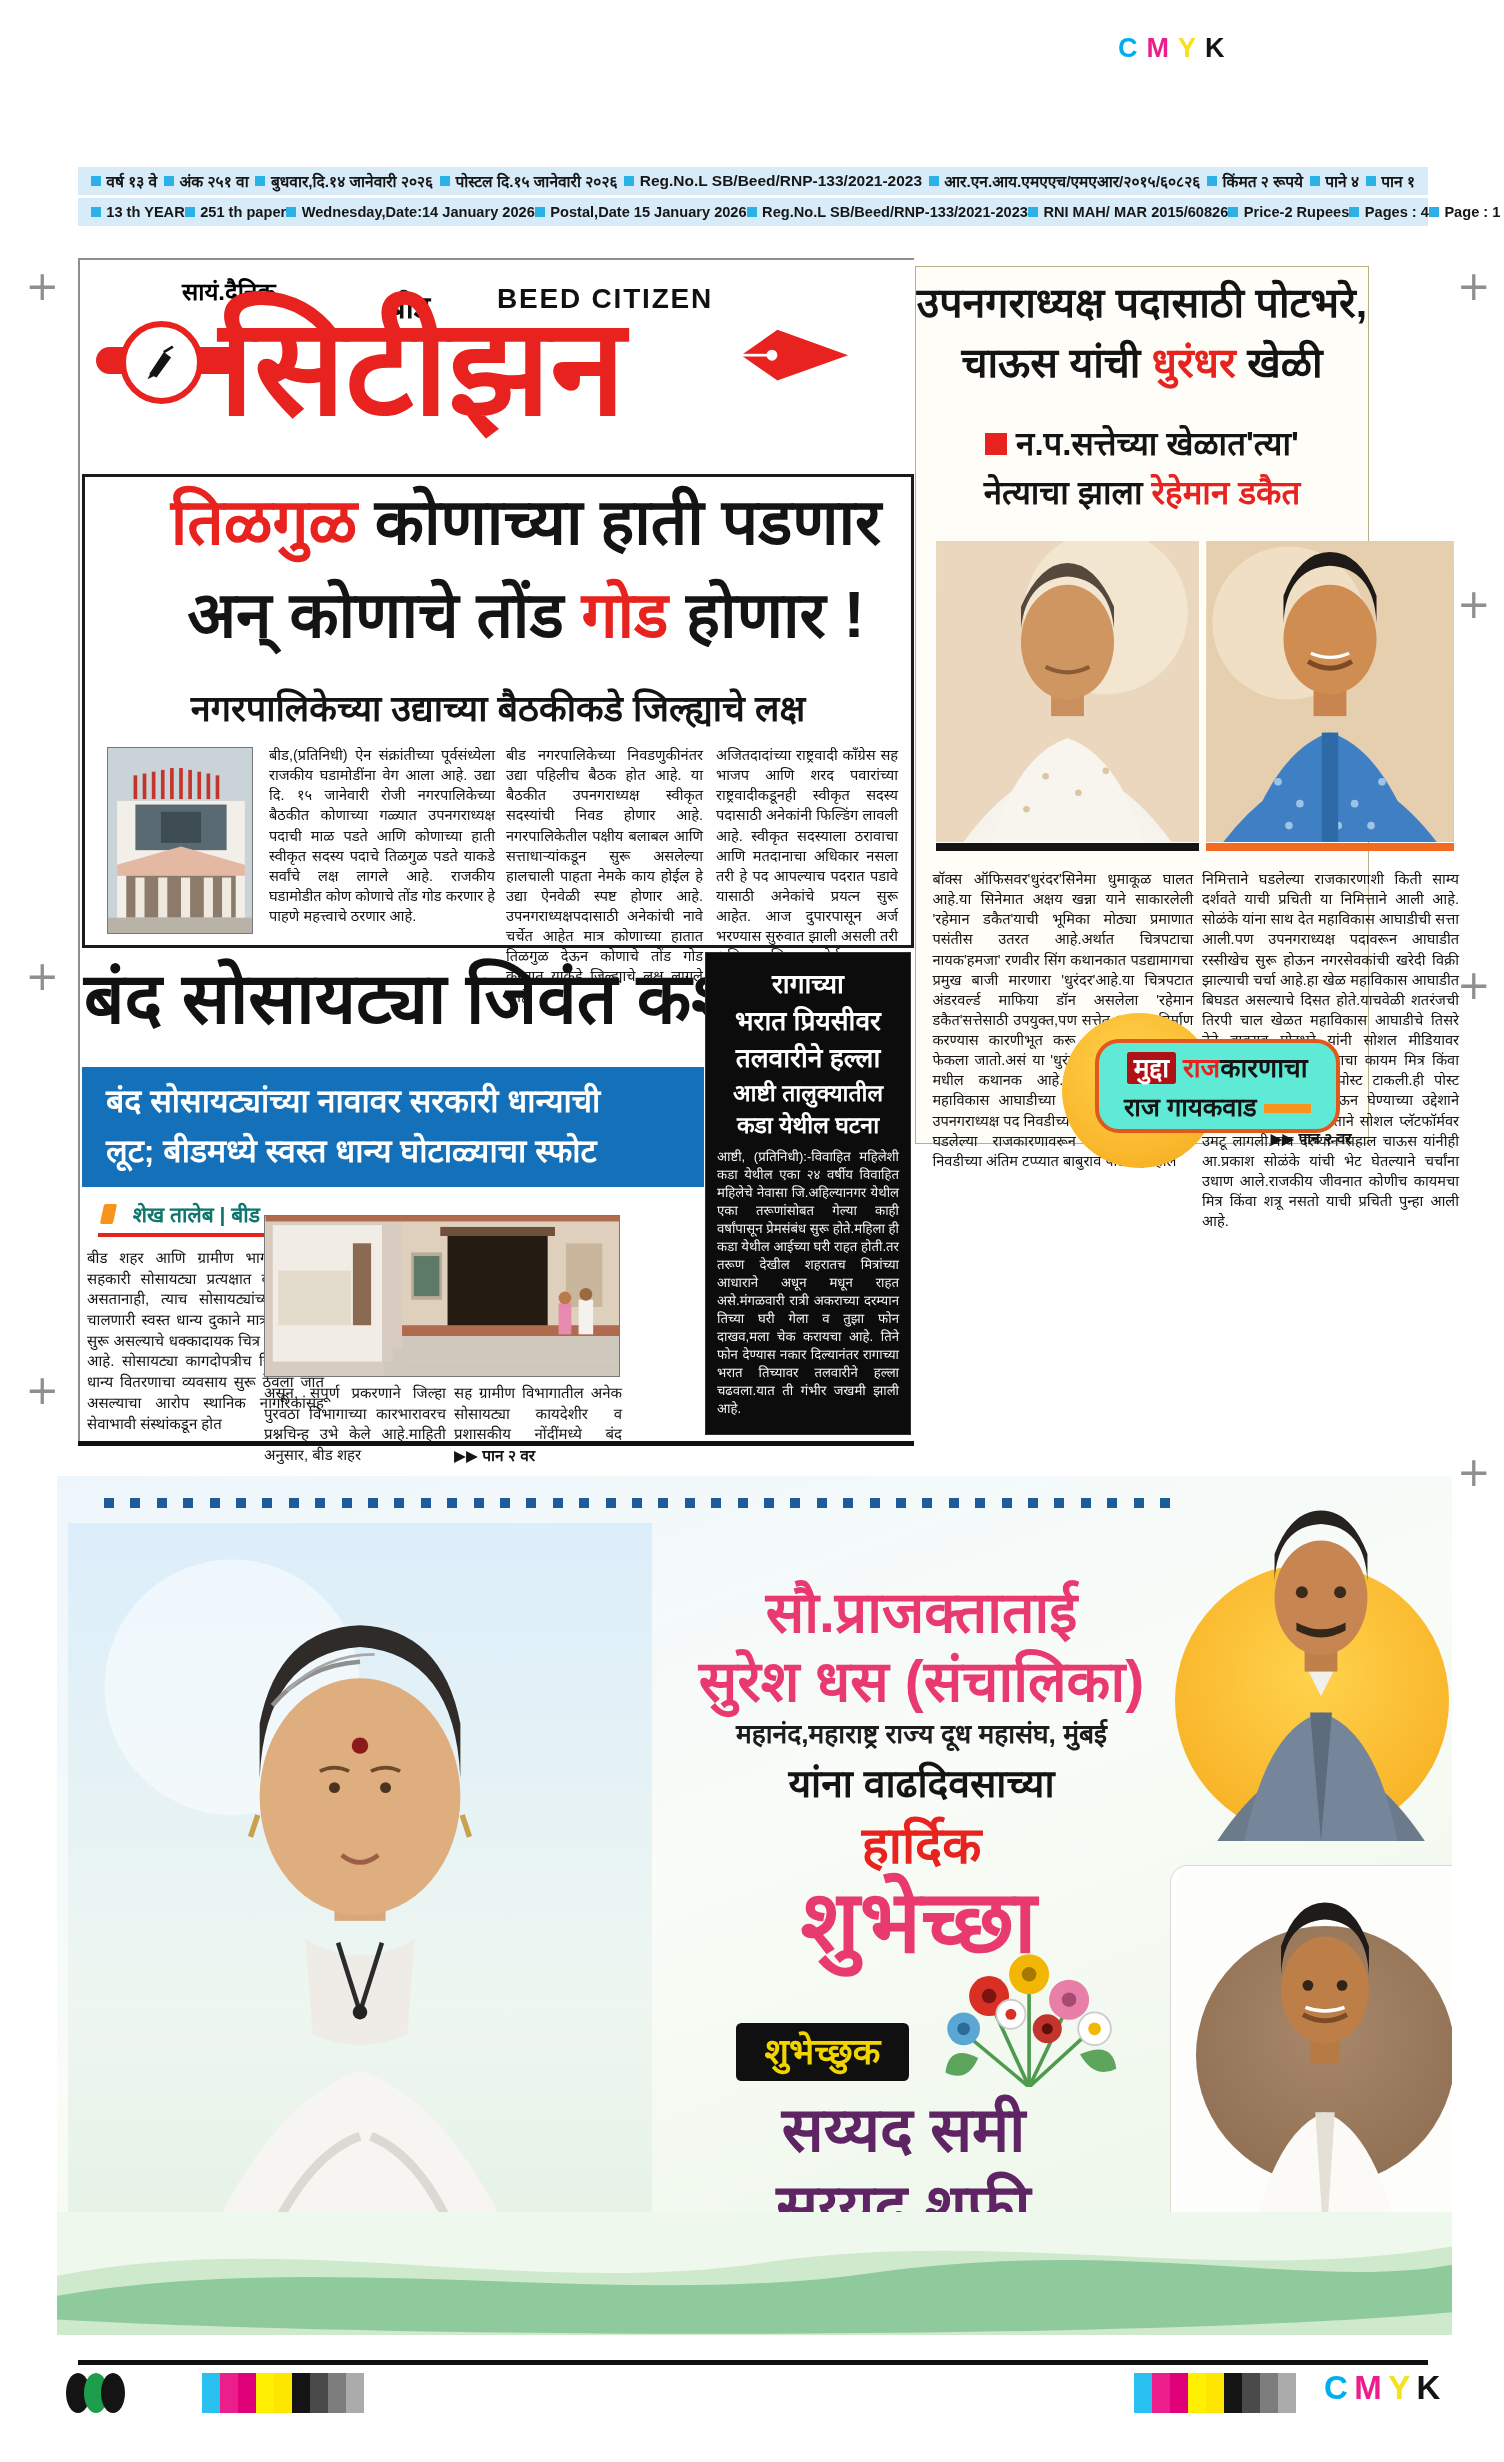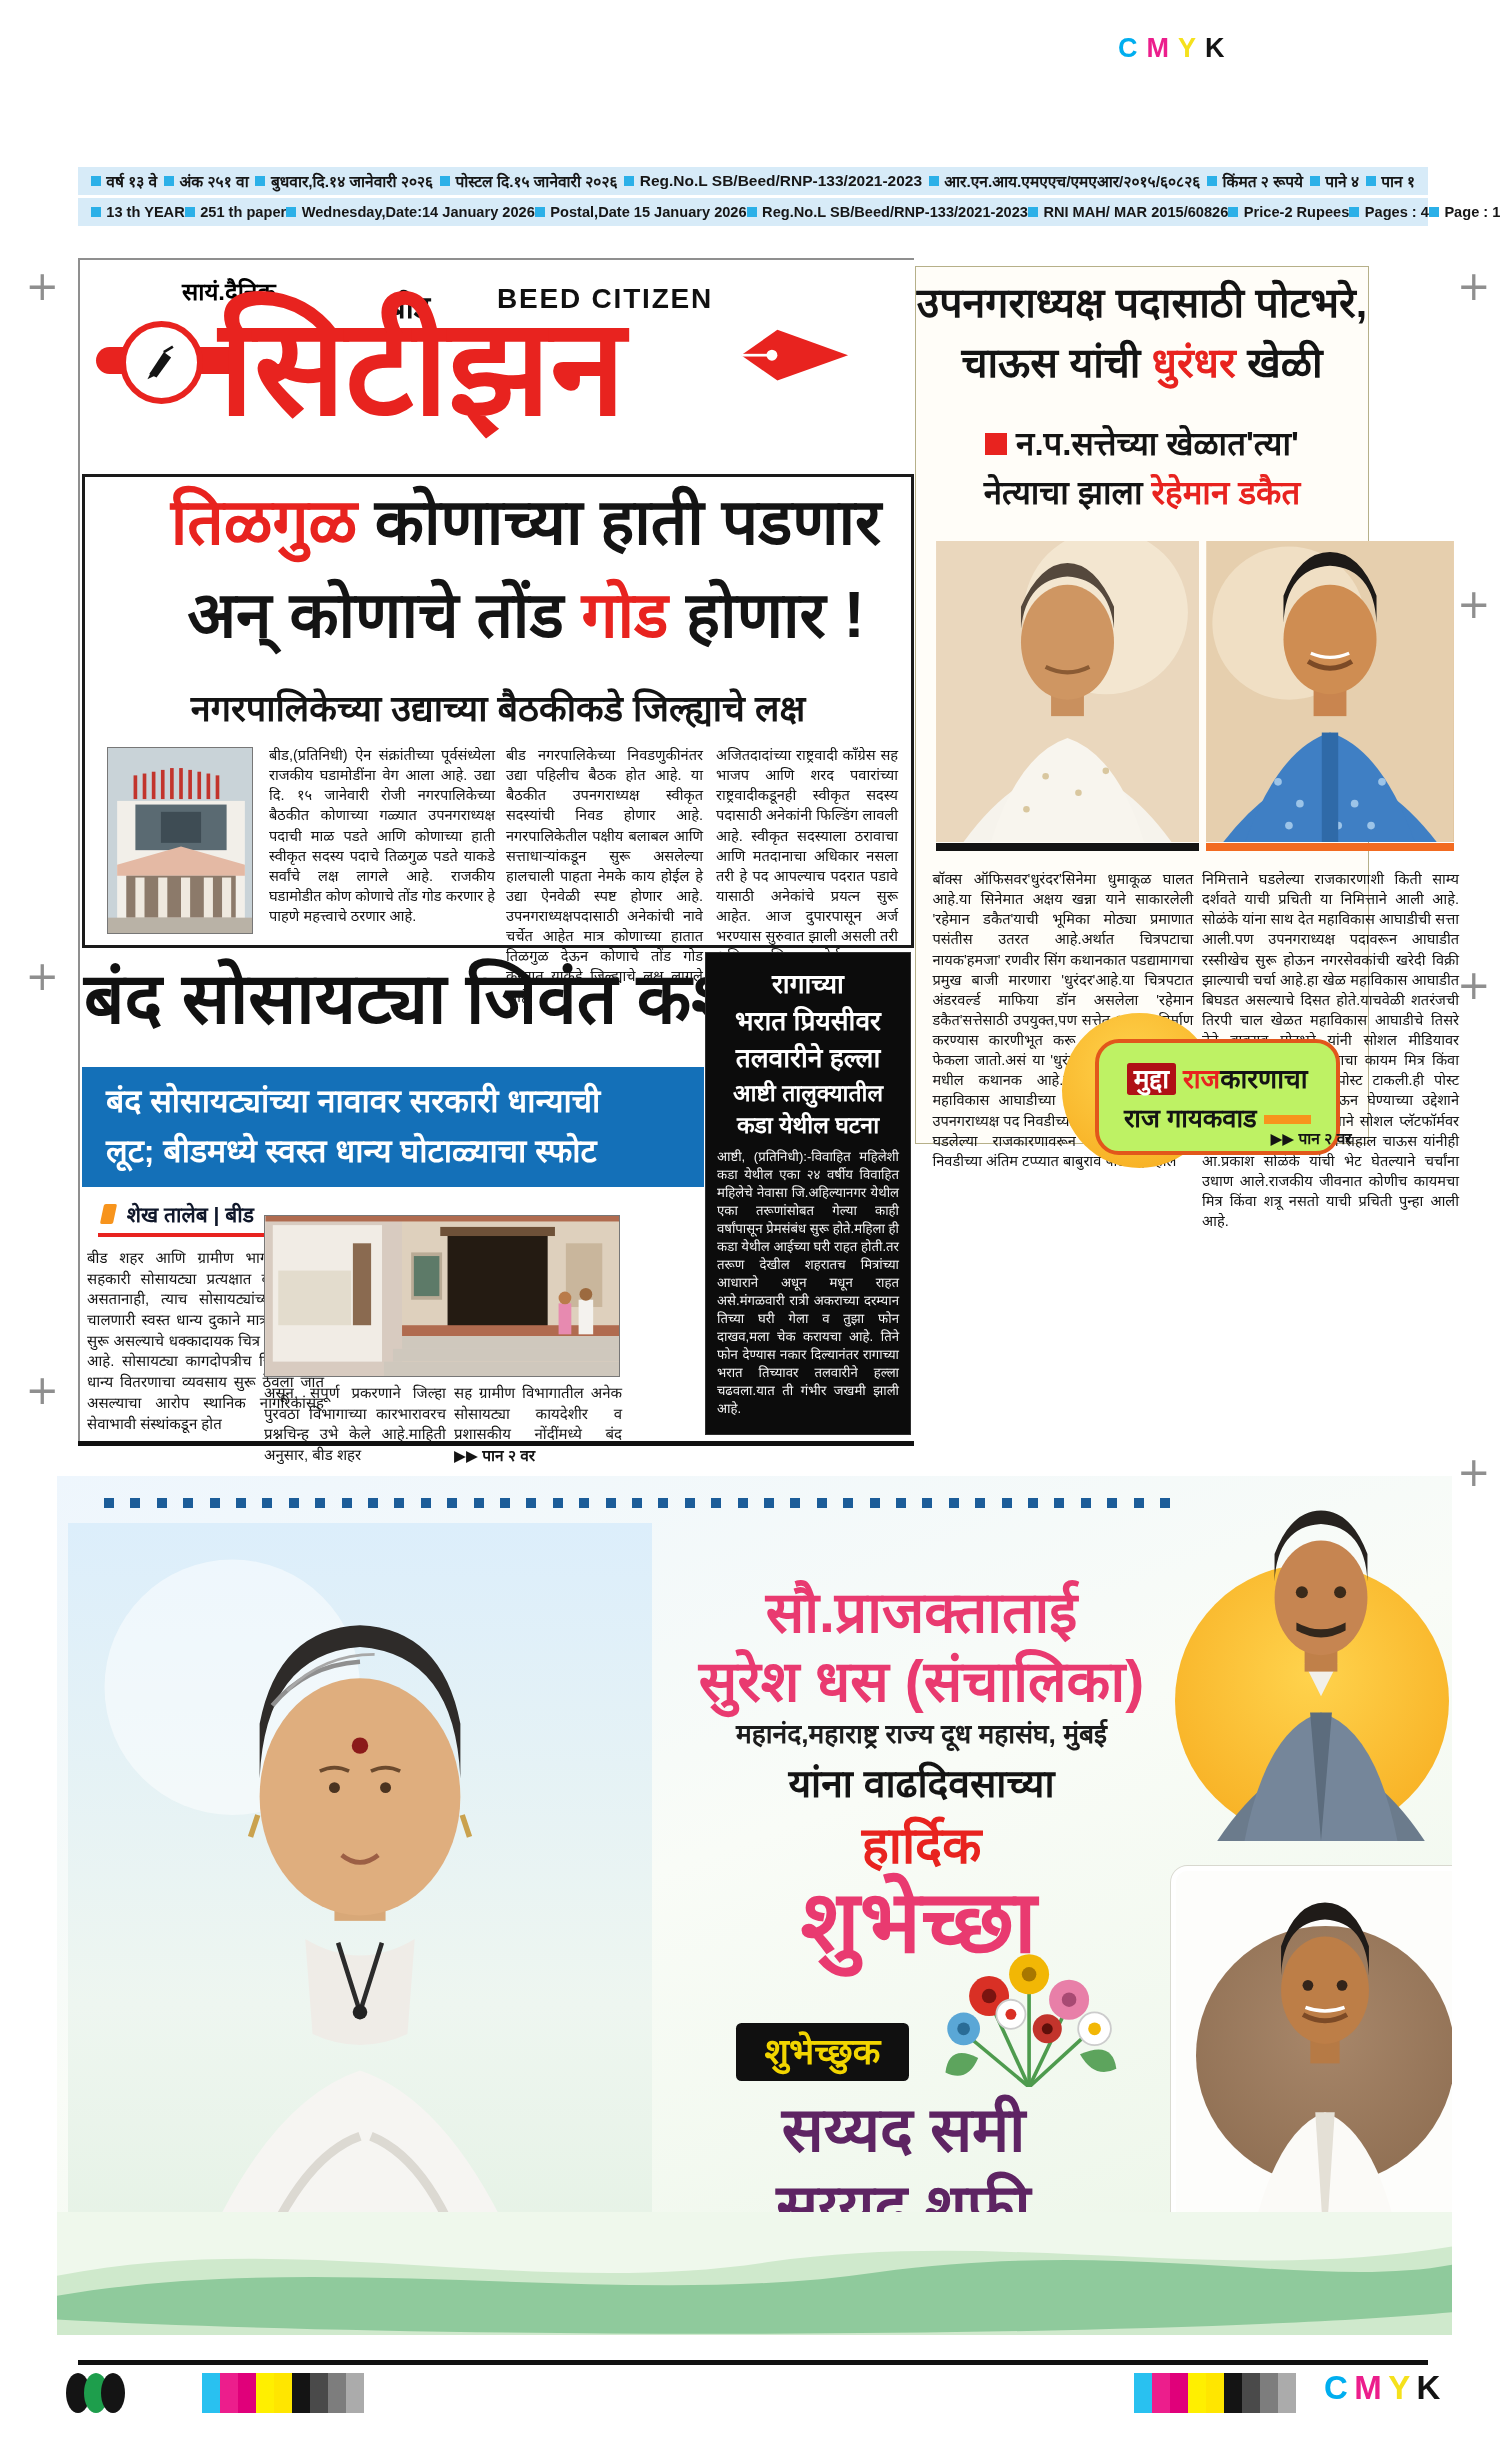--- a/index.html
+++ b/index.html
@@ -32,32 +32,32 @@
   .bodycol{font-size:14.6px;line-height:1.38;color:#141414;text-align:justify;}
   .photoframe{border:0.9px solid #777;box-sizing:border-box;overflow:hidden;background:#ddd;}
   
   .npbox{left:915px;top:266px;width:454px;height:878px;border:1.8px solid #b6b089;box-sizing:border-box;background:#fffdf8;}
   .np-h{width:100%;text-align:center;font-size:41px;font-weight:800;color:#141414;line-height:1.05;white-space:nowrap;}
   .np-h .red{color:#e8231f;}
   .np-k{width:100%;text-align:center;font-size:33px;font-weight:800;color:#141414;white-space:nowrap;}
   .np-k .red{color:#e8231f;}
   .redsq{display:inline-block;width:22px;height:22px;background:#e8231f;margin-right:9px;}
   .photobar{height:8.2px;}
-  .badge-pill{background:#bef264;border:4.6px solid #e2571b;border-radius:24px;padding:17px 9px;text-align:center;}
+  .badge-pill{background:#5eead4;border:4.6px solid #e2571b;border-radius:24px;padding:6px 9px;text-align:center;}
   .badge-l1{font-size:26.4px;font-weight:800;color:#141414;white-space:nowrap;}
   .badge-chip{background:#b01116;color:#fff;padding:0.9px 6.4px;border-radius:2.7px;}
   .badge-l1 .red{color:#e8231f;}
   .badge-l2{font-size:25.5px;font-weight:800;color:#141414;white-space:nowrap;margin-top:3.6px;}
   .badge-dash{display:inline-block;width:47px;height:9px;background:#f7941d;vertical-align:middle;margin-left:7.3px;}
   .more{font-size:15.5px;font-weight:800;color:#141414;white-space:nowrap;}
   
   .soc-h{font-size:71px;font-weight:900;color:#111;line-height:1;white-space:nowrap;}
   .socblue{left:82px;top:1067px;width:622px;height:120px;background:#1470b8;color:#fff;display:flex;flex-direction:column;justify-content:center;padding-left:24px;box-sizing:border-box;}
   .socblue div{font-size:32px;font-weight:800;line-height:1.55;white-space:nowrap;}
-  .byline{font-size:21px;font-weight:800;color:#0f172a;display:flex;align-items:center;gap:12px;}
+  .byline{font-size:21px;font-weight:800;color:#0f766e;display:flex;align-items:center;gap:18px;}
   .byline .nib{width:12.8px;height:20px;background:#f7941d;transform:skewX(-12deg);border-radius:1.8px;}
   .redrule{height:3.6px;background:linear-gradient(90deg,#e8231f 0 75%,#141414 75% 100%);}
   
   .crimebox{left:705px;top:952px;width:206px;height:483px;background:#0c0c0c;border:1.8px solid #2e2e2e;box-sizing:border-box;color:#fff;padding:12.8px 11px;text-align:center;}
   .crime-h{font-size:26.4px;font-weight:700;line-height:1.4;white-space:nowrap;}
   .crime-s{font-size:23px;font-weight:700;line-height:1.4;white-space:nowrap;}
   .crime-b{font-size:13.2px;line-height:1.36;text-align:justify;margin-top:7.3px;color:#f4f4f4;}
   .blackrule{background:#111;}
   
   .adbox{left:57px;top:1476px;width:1395px;height:859px;background:linear-gradient(160deg,#eef6fd 0%,#f9fcf7 45%,#eaf5e6 100%);overflow:hidden;}

